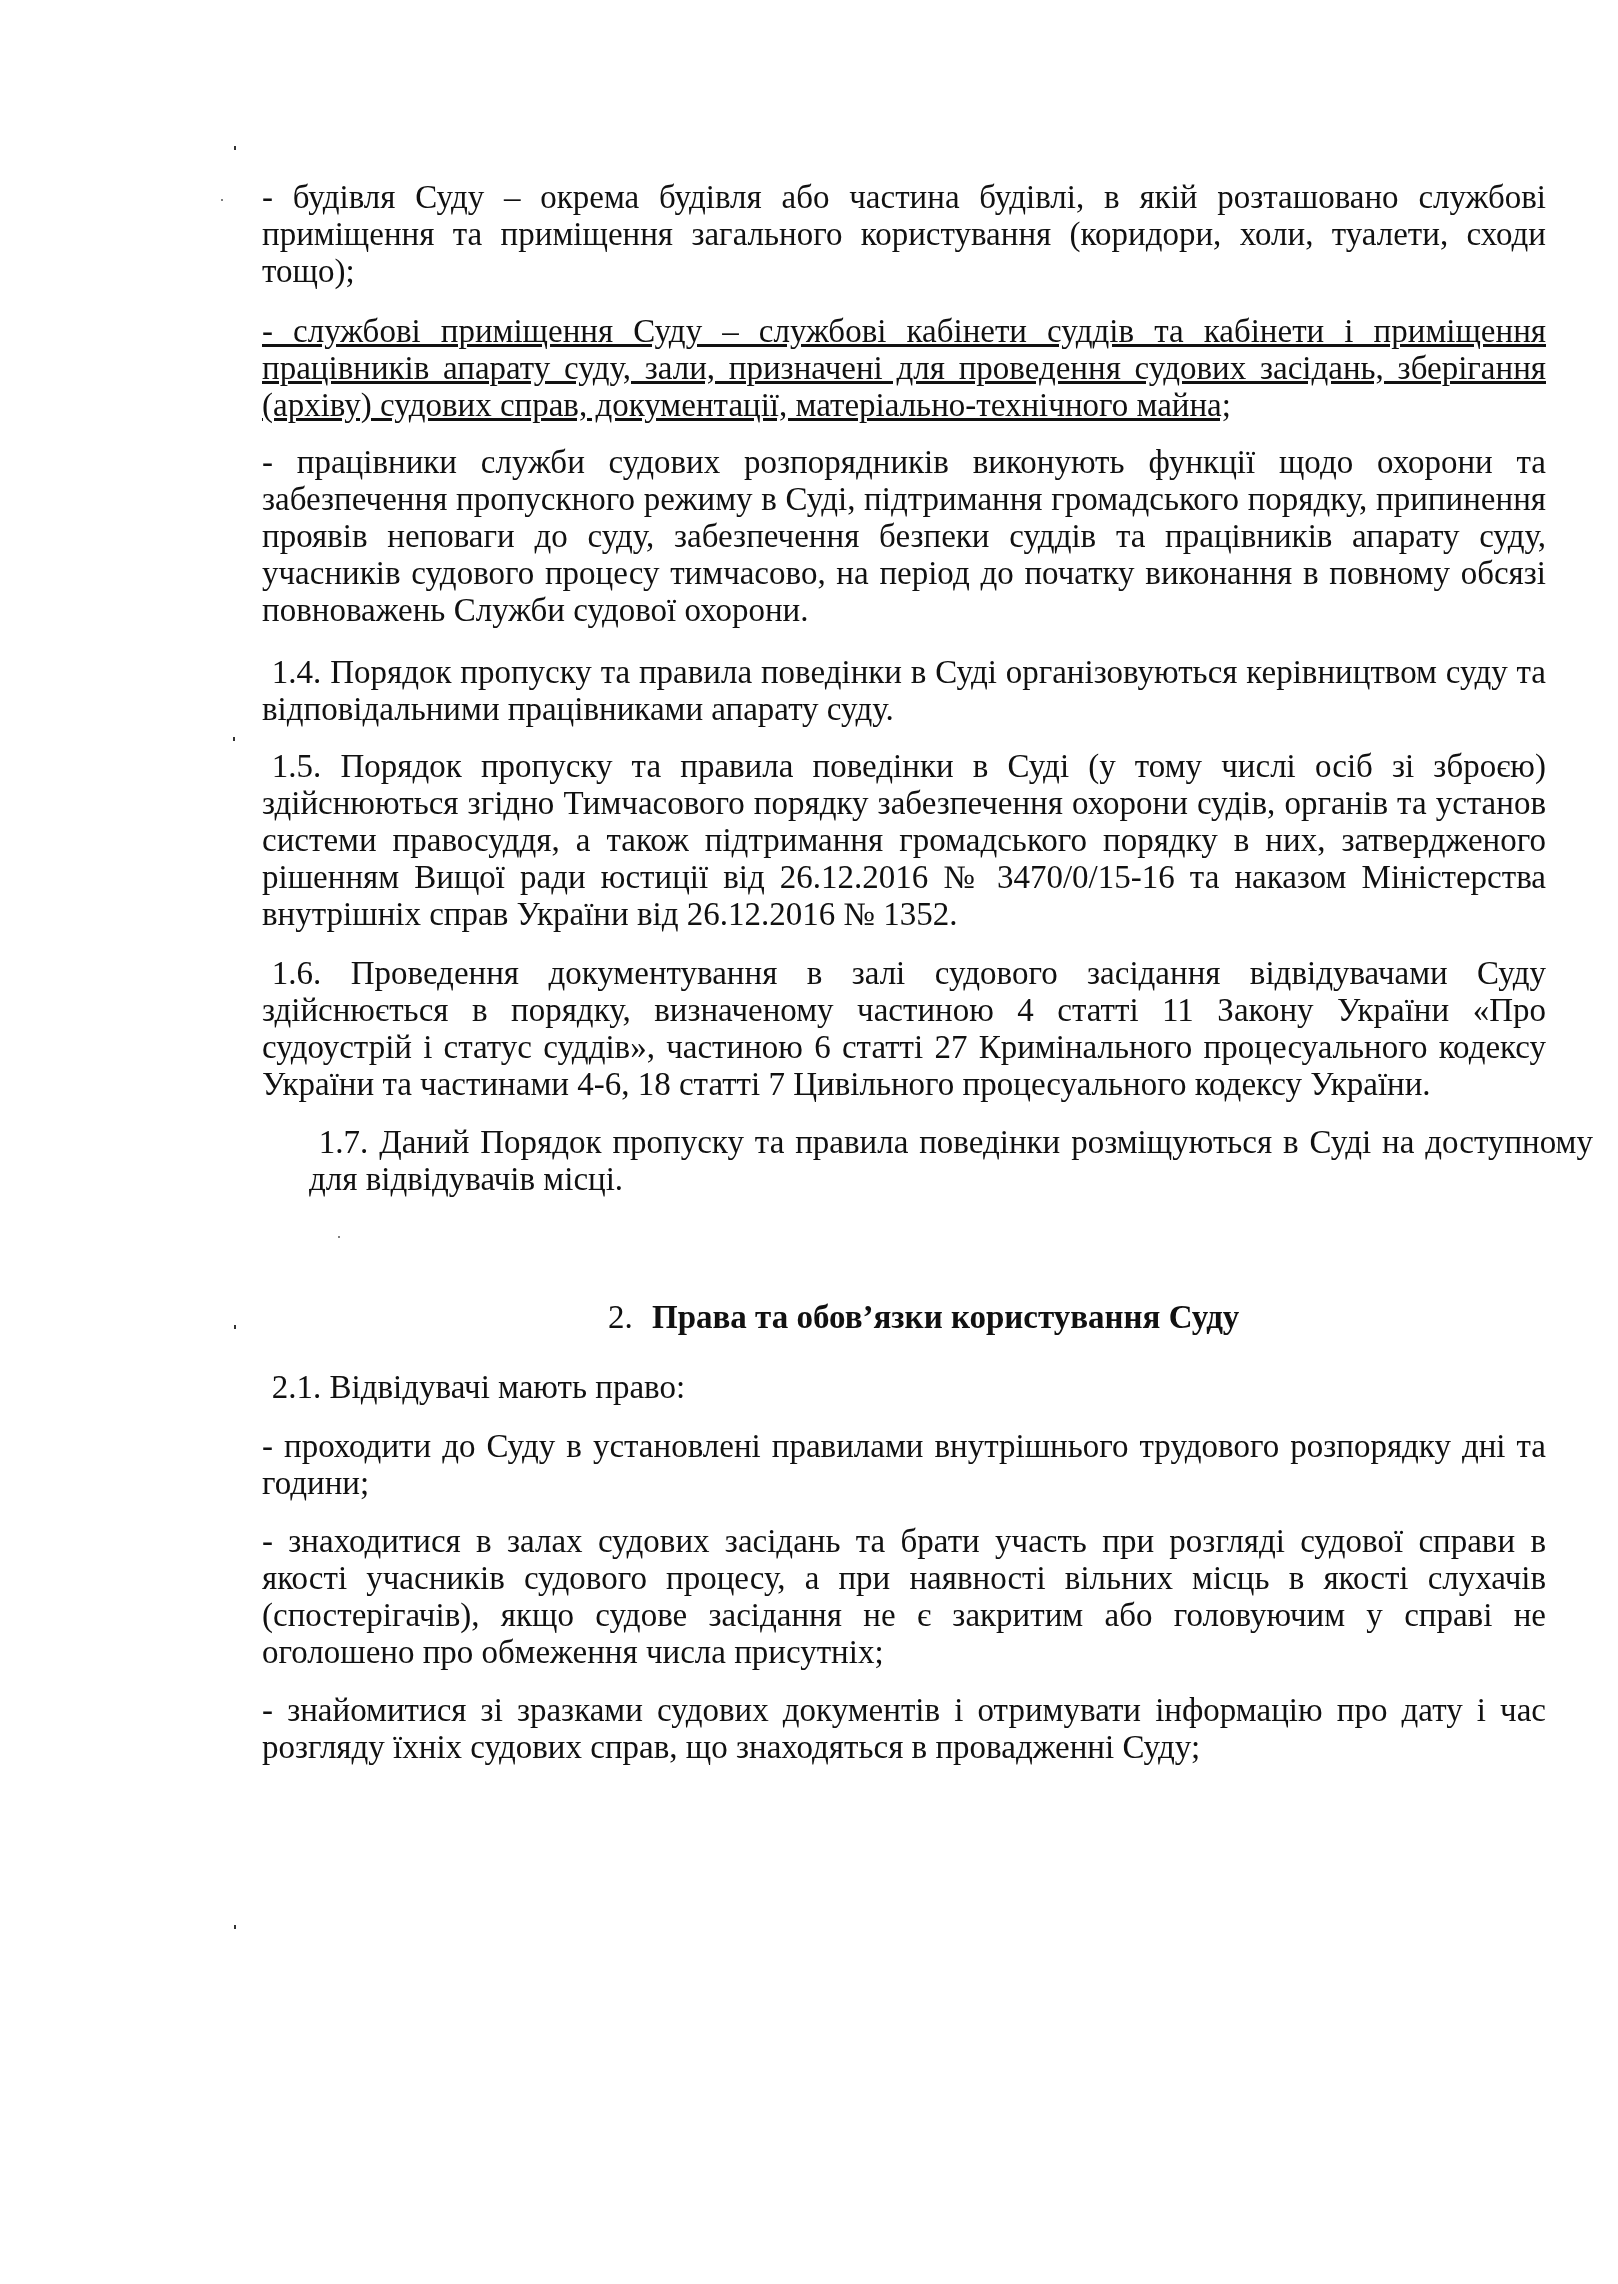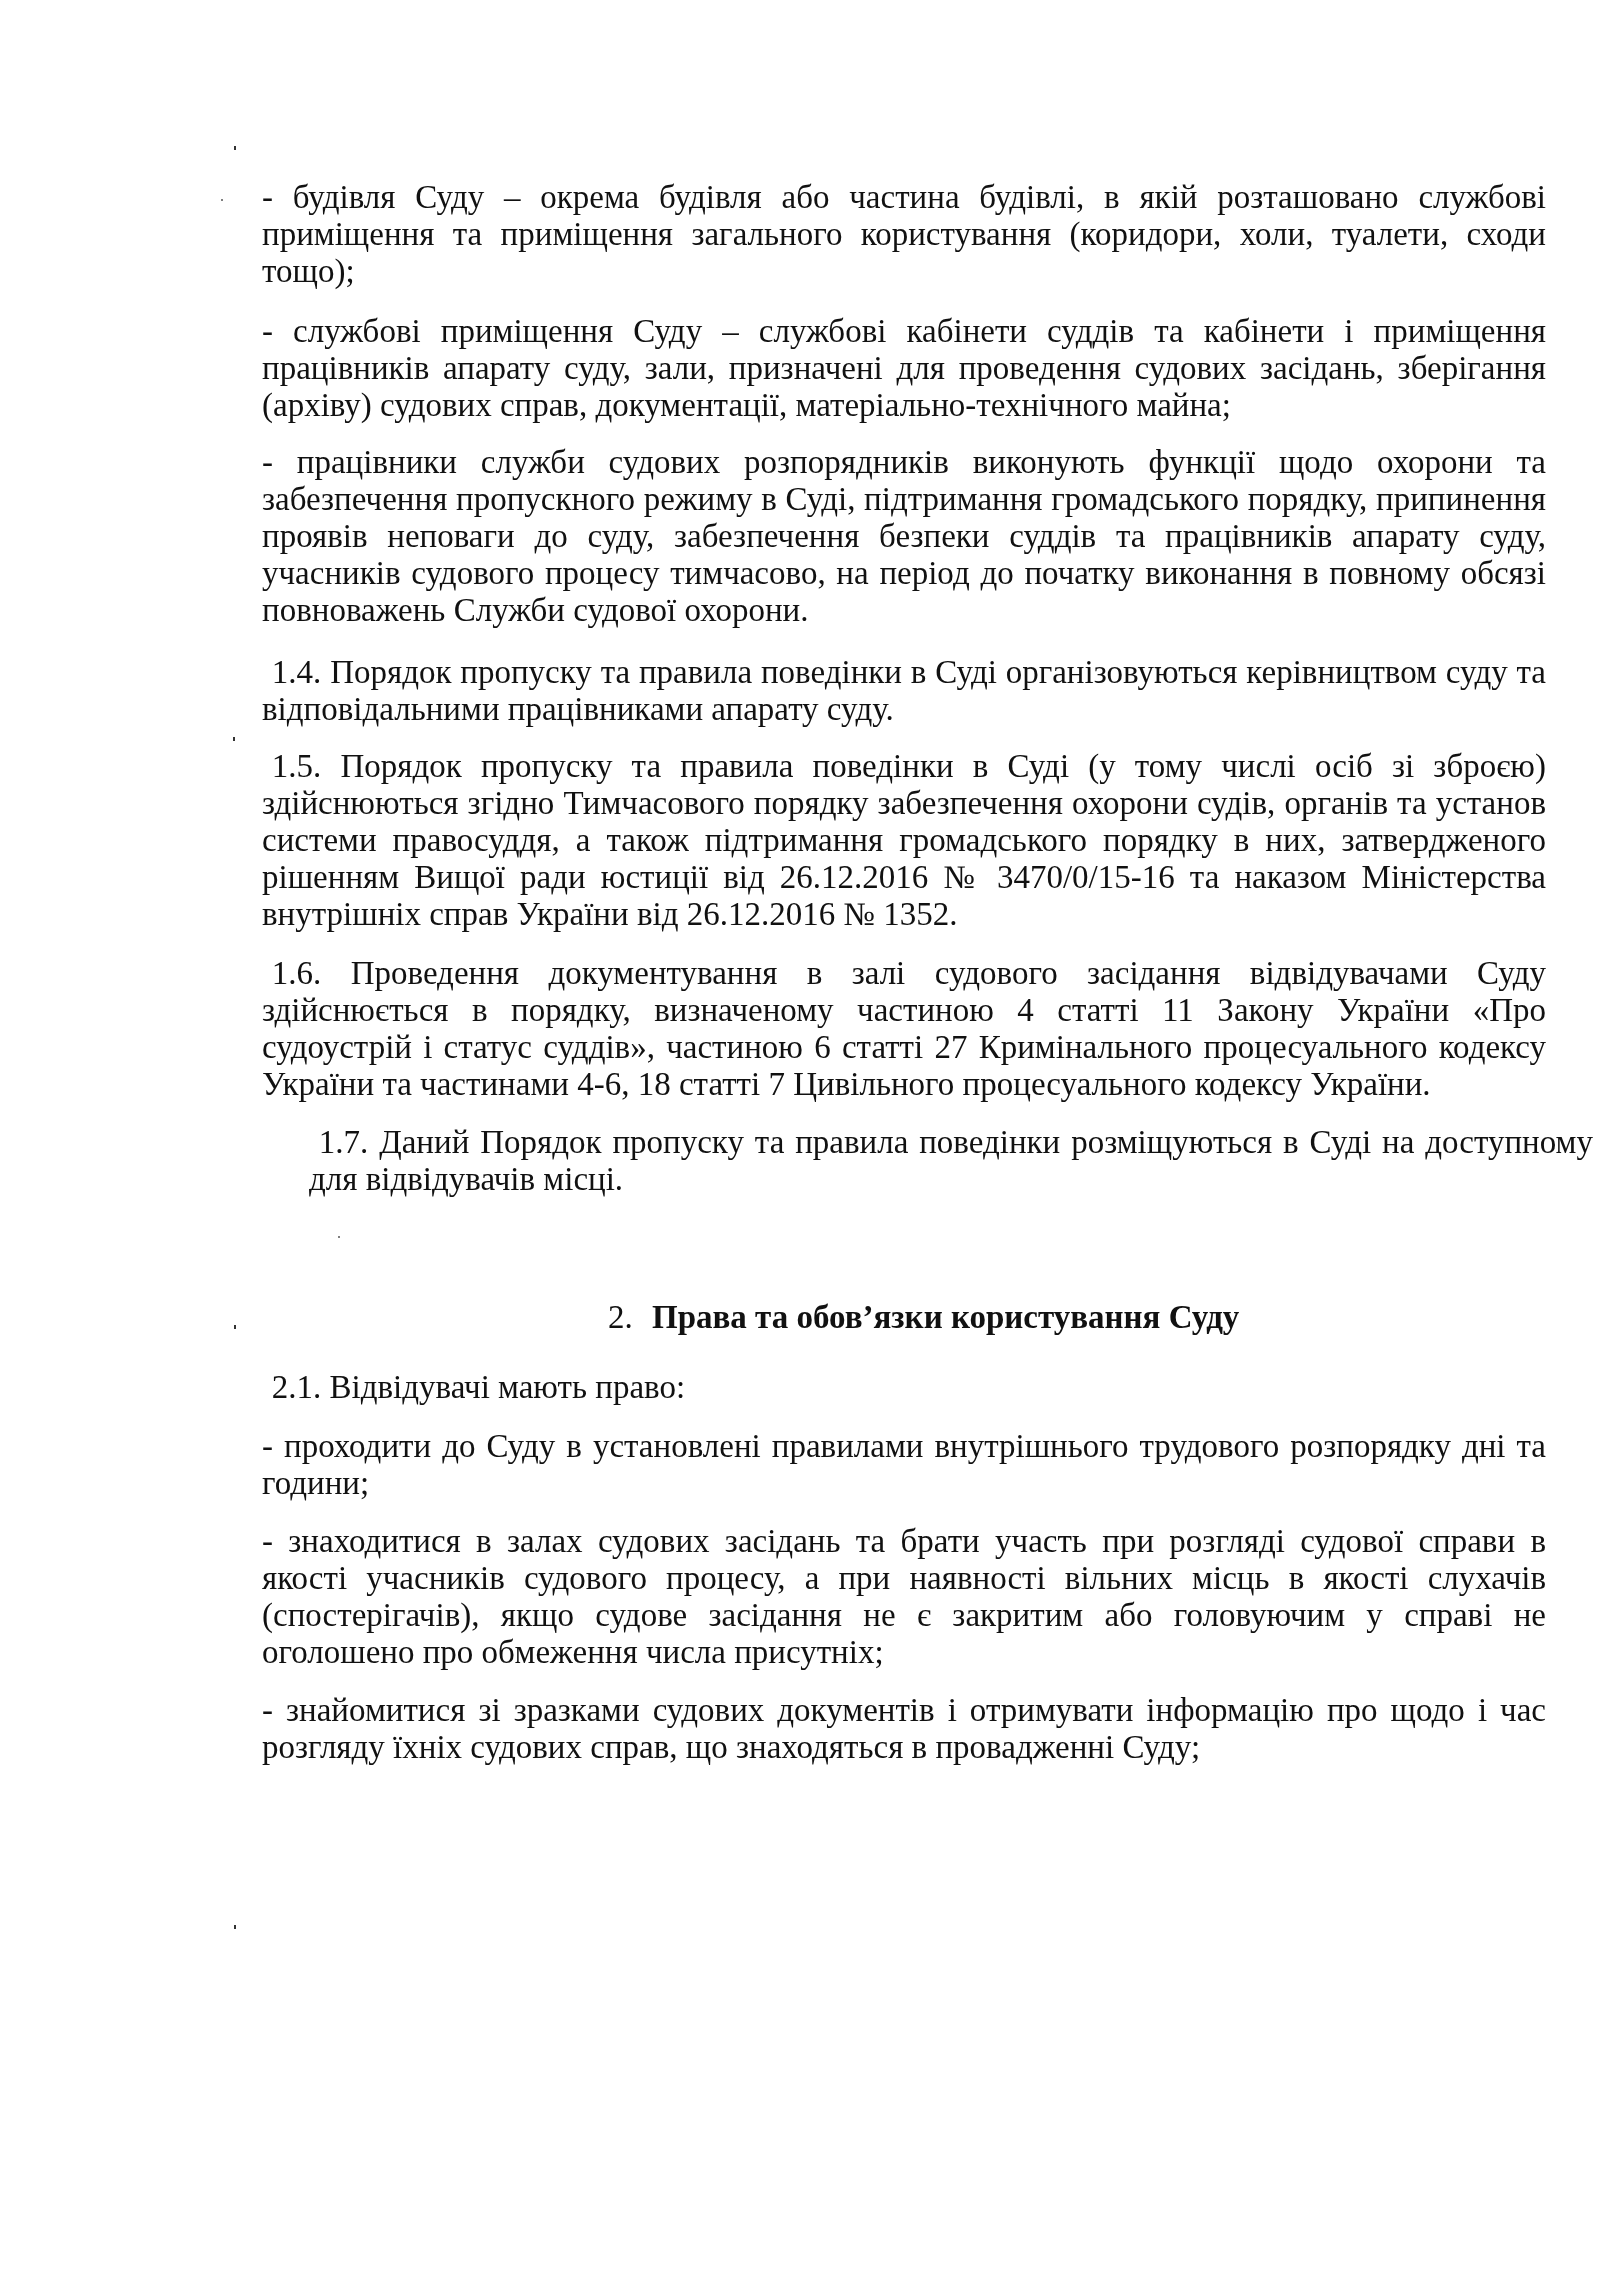--- a/index.html
+++ b/index.html
@@ -74,21 +74,21 @@
 
   <div class="mark" style="left:234px; top:146px;"></div>
   <div class="dot" style="left:221px; top:199px;"></div>
   <div class="mark" style="left:233px; top:737px;"></div>
   <div class="mark" style="left:234px; top:1325px;"></div>
   <div class="mark" style="left:234px; top:1925px;"></div>
   <div class="dot" style="left:338px; top:1236px;"></div>
 
   <p class="para" style="top:179px;">- будівля Суду – окрема будівля або частина будівлі, в якій розташовано службові приміщення та приміщення загального користування (коридори, холи, туалети, сходи тощо);</p>
 
-  <p class="para" style="top:313px;">- службові приміщення Суду – службові кабінети суддів та кабінети і приміщення працівників апарату суду, зали, призначені для проведення судових засідань, зберігання (архіву) судових справ, документації, матеріально-технічного майна;</p>
+  <p class="para" style="top:313px;text-decoration:underline;">- службові приміщення Суду – службові кабінети суддів та кабінети і приміщення працівників апарату суду, зали, призначені для проведення судових засідань, зберігання (архіву) судових справ, документації, матеріально-технічного майна;</p>
 
   <p class="para" style="top:444px;">- працівники служби судових розпорядників виконують функції щодо охорони та забезпечення пропускного режиму в Суді, підтримання громадського порядку, припинення проявів неповаги до суду, забезпечення безпеки суддів та працівників апарату суду, учасників судового процесу тимчасово, на період до початку виконання в повному обсязі повноважень Служби судової охорони.</p>
 
   <p class="para" style="top:654px; text-indent:9.8px;">1.4. Порядок пропуску та правила поведінки в Суді організовуються керівництвом суду та відповідальними працівниками апарату суду.</p>
 
   <p class="para" style="top:748px; text-indent:9.8px;">1.5. Порядок пропуску та правила поведінки в Суді (у тому числі осіб зі зброєю) здійснюються згідно  Тимчасового порядку забезпечення охорони судів, органів та установ системи правосуддя, а також підтримання громадського порядку в них, затвердженого рішенням Вищої ради юстиції від 26.12.2016 № 3470/0/15-16 та наказом Міністерства внутрішніх справ України від 26.12.2016 № 1352.</p>
 
   <p class="para" style="top:955px; text-indent:9.8px;">1.6. Проведення документування в залі судового засідання відвідувачами Суду здійснюється в порядку, визначеному частиною 4 статті 11 Закону України «Про судоустрій і статус суддів», частиною 6 статті 27 Кримінального процесуального кодексу України та частинами 4-6, 18 статті 7 Цивільного процесуального кодексу України.</p>
 
   <p class="para" style="top:1124px; text-indent:9.8px;margin-left:47px;">1.7. Даний Порядок пропуску та правила поведінки розміщуються в Суді на  доступному для відвідувачів місці.</p>
@@ -97,19 +97,19 @@
     <span class="num">2.</span>
     <span class="title">Права та обов’язки користування Суду</span>
   </div>
 
   <p class="para" style="top:1369px; text-indent:9.8px;">2.1. Відвідувачі мають право:</p>
 
   <p class="para" style="top:1428px;">- проходити до Суду в установлені правилами внутрішнього трудового розпорядку дні та години;</p>
 
   <p class="para" style="top:1523px;">- знаходитися в залах судових засідань та брати участь при розгляді судової справи в якості учасників судового процесу, а при наявності вільних місць в якості слухачів (спостерігачів), якщо судове засідання не є закритим або головуючим у справі не оголошено про обмеження числа присутніх;</p>
 
-  <p class="para" style="top:1692px;">- знайомитися зі зразками судових документів і отримувати інформацію про щодо і час розгляду їхніх судових справ, що знаходяться в провадженні Суду;</p>
+  <p class="para" style="top:1692px;">- знайомитися зі зразками судових документів і отримувати інформацію про дату і час розгляду їхніх судових справ, що знаходяться в провадженні Суду;</p>
 
 
 
 
 </div>
 
 
 </body></html>

